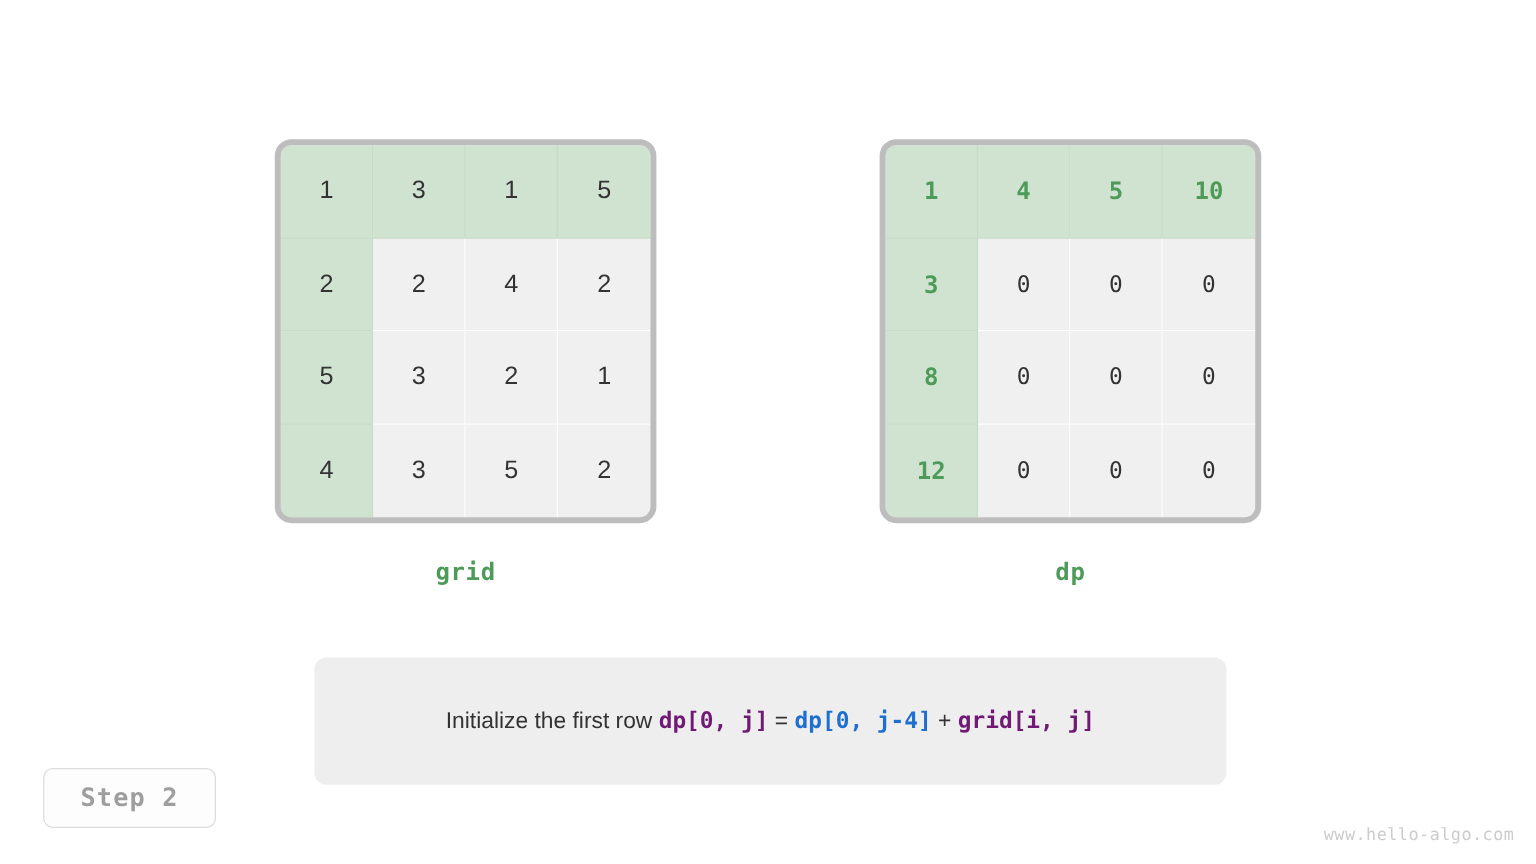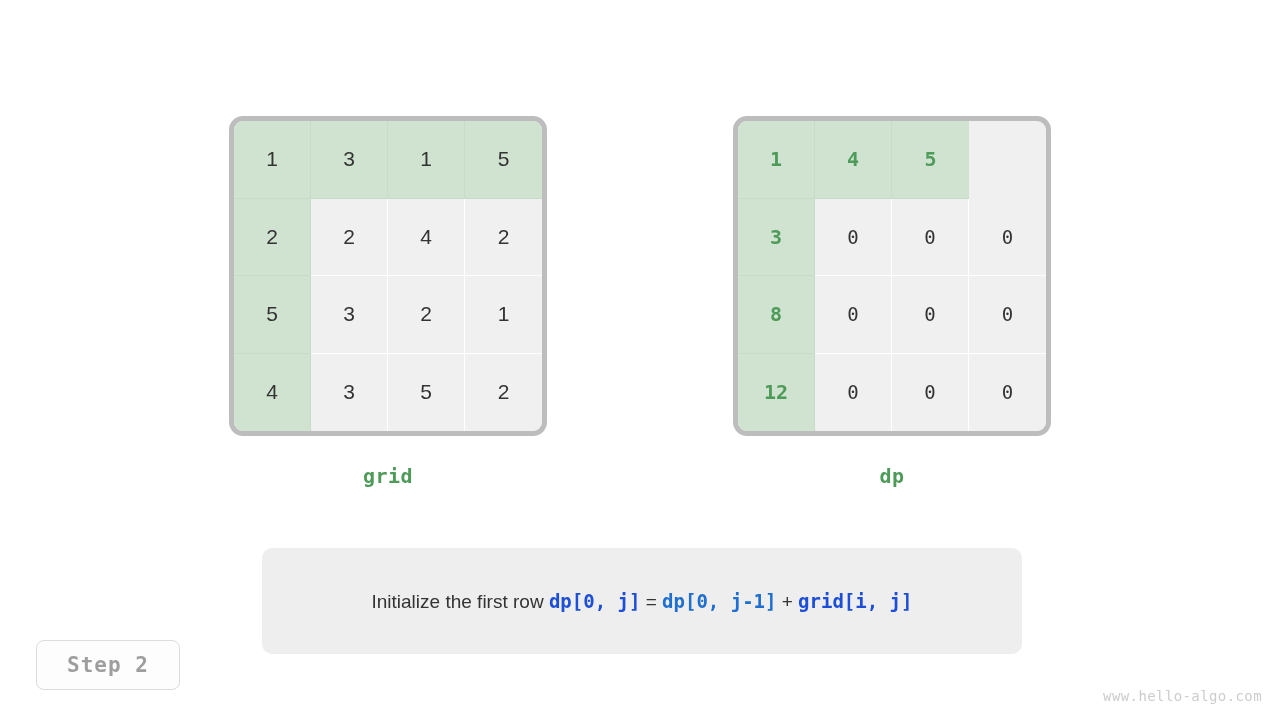--- a/index.html
+++ b/index.html
@@ -118,21 +118,21 @@
     color: #333333;
     white-space: nowrap;
     line-height: 1;
   }
 
   .formula-line .code {
     font-family: "DejaVu Sans Mono", monospace;
     font-weight: bold;
     font-size: 19px;
   }
-  .code.green { color: #1d4ed8; }
+  .code.green { color: #701a75; }
   .code.blue  { color: #1f6fd0; }
   .op { color: #333333; font-family: "Liberation Sans", sans-serif; font-size: 19px; }
 
   
   .step-badge {
     position: absolute;
     left: 36px;
     top: 640px;
     width: 144px;
     height: 50px;
@@ -196,20 +196,21 @@
     </div>
     <div class="table-caption">grid</div>
   </div>
 
   <div class="table-block">
     <div class="matrix dp-style">
       <div class="m-row">
         <div class="m-cell hl">1</div>
         <div class="m-cell hl">4</div>
         <div class="m-cell hl">5</div>
+        <div class="m-cell hl">10</div>
       </div>
       <div class="m-row">
         <div class="m-cell hl">3</div>
         <div class="m-cell">0</div>
         <div class="m-cell">0</div>
         <div class="m-cell">0</div>
       </div>
       <div class="m-row">
         <div class="m-cell hl">8</div>
         <div class="m-cell">0</div>
@@ -223,19 +224,19 @@
         <div class="m-cell">0</div>
       </div>
     </div>
     <div class="table-caption">dp</div>
   </div>
 
 </div>
 
 <div class="formula-box">
   <div class="formula-line">
-    <span>Initialize the first row </span><span class="code green">dp[0, j]</span><span class="op"> = </span><span class="code blue">dp[0, j-1]</span><span class="op"> + </span><span class="code green">grid[i, j]</span>
+    <span>Initialize the first row </span><span class="code green">dp[0, j]</span><span class="op"> = </span><span class="code blue">dp[0, j-4]</span><span class="op"> + </span><span class="code green">grid[i, j]</span>
   </div>
 </div>
 
 <div class="step-badge">Step 2</div>
 
 <div class="watermark">www.hello-algo.com</div>
 
 </body></html>

